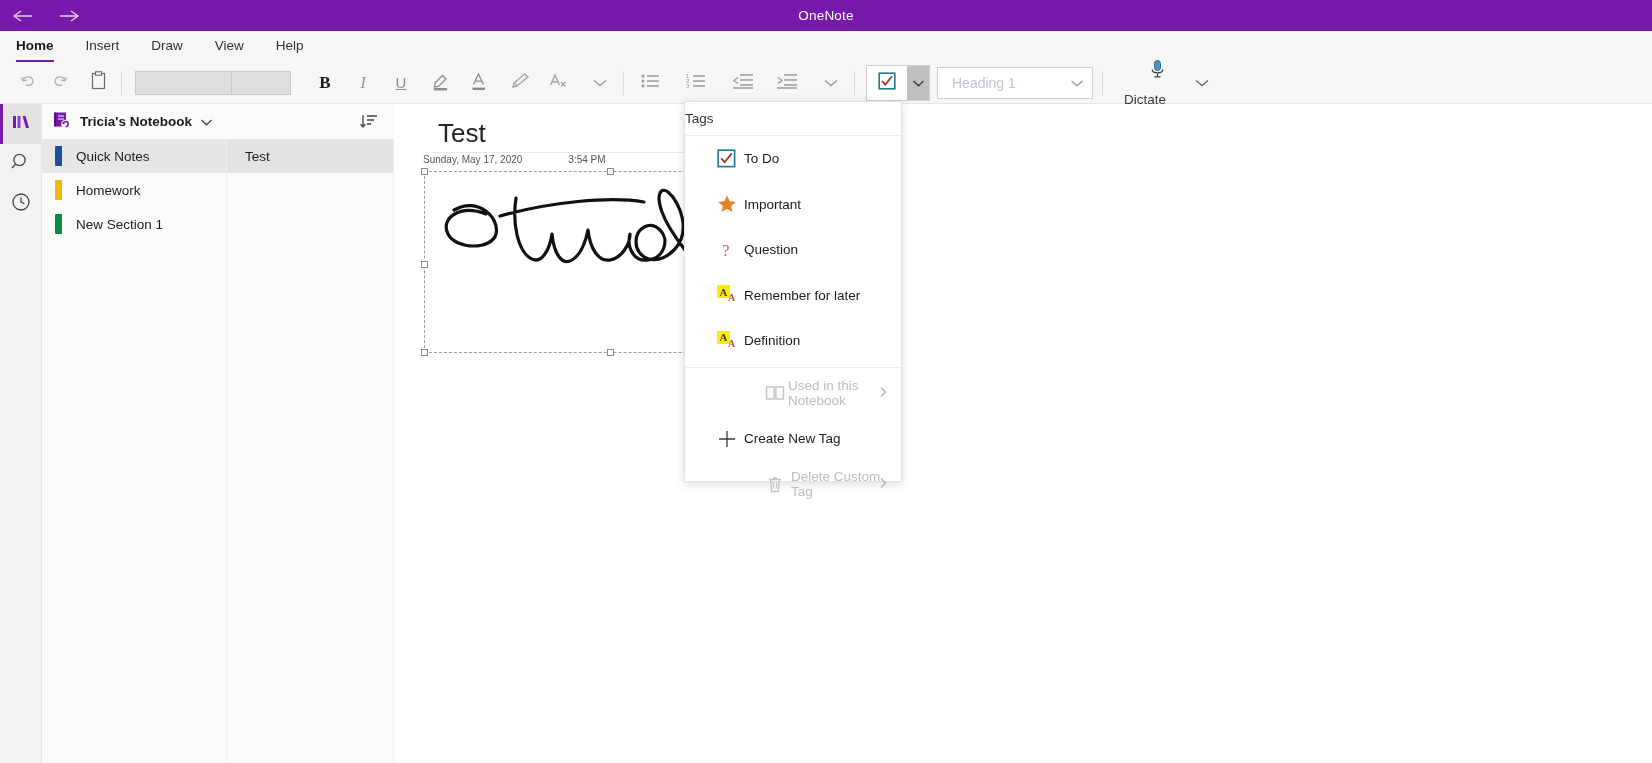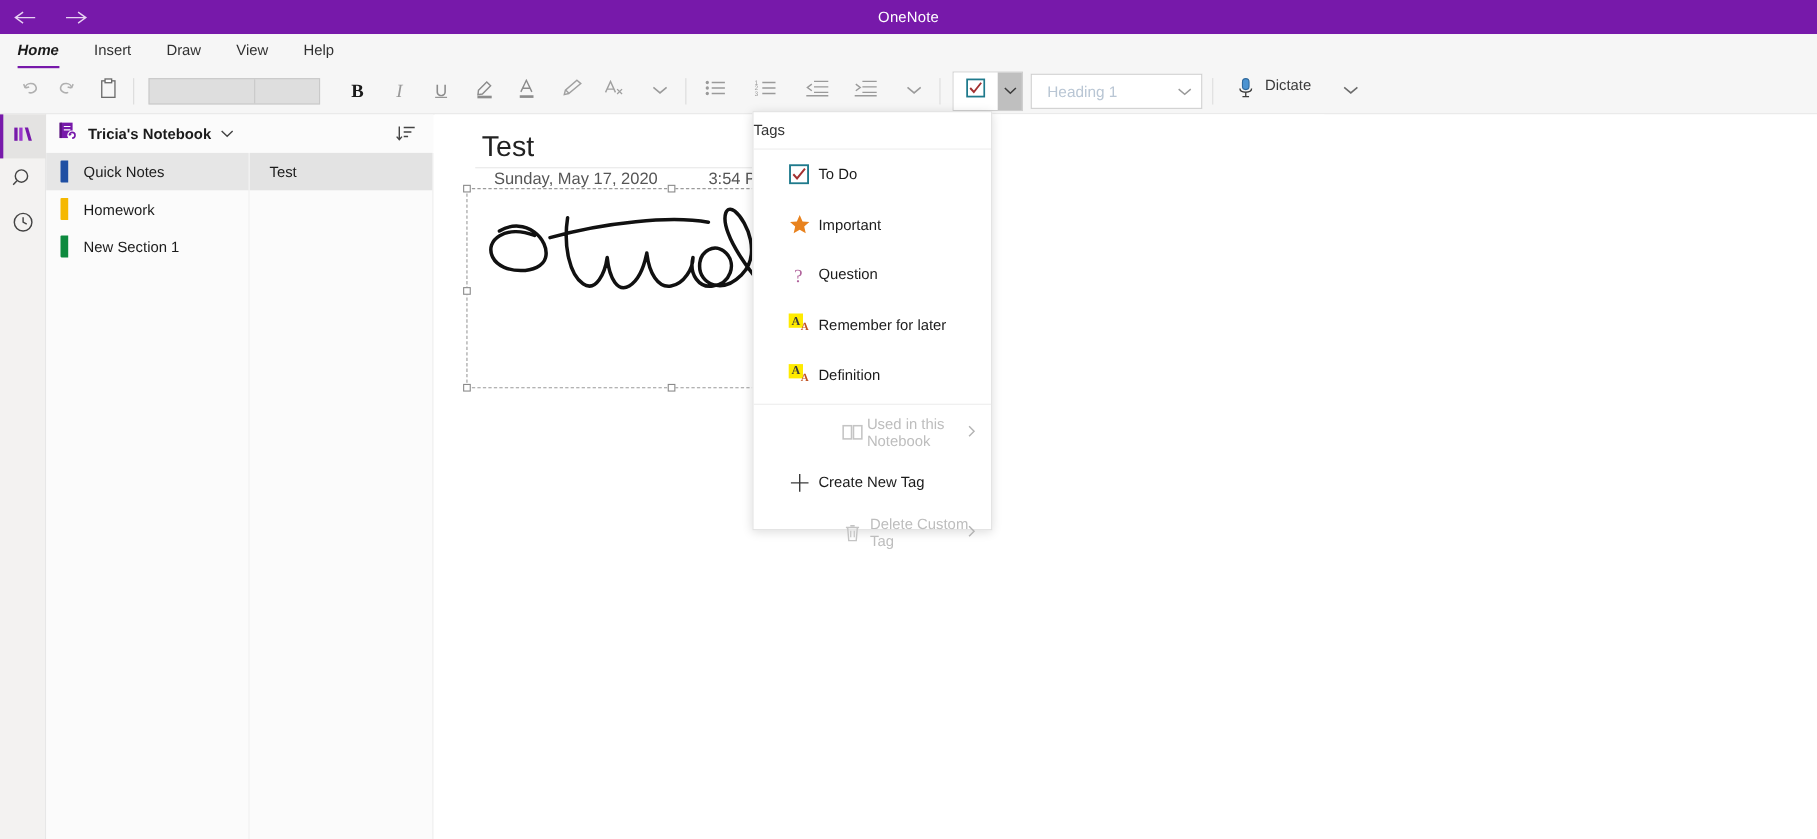--- a/index.html
+++ b/index.html
@@ -30,21 +30,21 @@
   .ribbon {
     position: absolute; top: 31px; left: 0; width: 1652px; height: 73px;
     background: #f6f6f6; border-bottom: 1px solid #e6e6e6;
   }
   .tabs { position: absolute; top: 0; left: 0; height: 30px; display: flex; align-items: flex-end; }
   .tab {
     font-size: 13.5px; color: #313131; padding: 0 0 4px 0; margin: 0 0 0 0;
     position: relative; height: 28px; display: flex; align-items: center;
   }
   .tab-wrap { padding: 0 16px; }
-  .tab.active { color: #1b1b1b; font-weight: bold; font-style: italic; }
+  .tab.active { color: #1b1b1b; font-weight: bold; }
   .tab.active::after {
     content: ""; position: absolute; left: 0; right: 0; bottom: -1px;
     height: 2px; background: #7719aa;
   }
 
   
   .toolbar {
     position: absolute; top: 30px; left: 0; width: 1652px; height: 43px;
     display: flex; align-items: center; padding-left: 8px;
   }
@@ -74,21 +74,21 @@
   }
   .todo-caret {
     width: 22px; height: 34px; display: flex; align-items: center; justify-content: center;
     background: #bfbfbf; color: #333;
   }
   .styledrop {
     width: 156px; height: 32px; border: 1px solid #cfcfcf; background: #ffffff;
     display: flex; align-items: center; justify-content: space-between;
     padding: 0 8px 0 14px; margin-left: 7px; color: #b9c6d4; font-size: 14px;
   }
-  .dictate { display: flex; align-items: flex-start; gap: 9px; margin-left: 14px; }
+  .dictate { display: flex; align-items: flex-end; gap: 9px; margin-left: 14px; flex-direction: column; }
   .dictate-label { font-size: 13.5px; color: #3b3b3b; }
 
   
   .rail {
     position: absolute; top: 104px; left: 0; width: 42px; height: 659px;
     background: #f3f2f1; border-right: 1px solid #e6e6e6;
   }
   .rail-item {
     width: 42px; height: 40px; display: flex; align-items: center; justify-content: center;
     position: relative; color: #444;
@@ -130,21 +130,21 @@
     font-size: 13.5px; color: #1b1b1b;
   }
   .page-item.selected { background: #e3e3e3; }
 
   
   .canvas { position: absolute; top: 104px; left: 395px; width: 1257px; height: 659px; background: #fff; }
   .page-title {
     position: absolute; top: 14px; left: 43px; font-size: 26px; color: #222; font-weight: normal;
   }
   .title-rule { position: absolute; top: 48px; left: 37px; width: 420px; height: 1px; background: #e8e8e8; }
-  .page-datetime { position: absolute; top: 50px; left: 54px; display: flex; gap: 46px; font-size: 15px; color: #555; justify-content: space-between; }
+  .page-datetime { position: absolute; top: 50px; left: 28px; display: flex; gap: 46px; font-size: 10px; color: #555; justify-content: space-between; }
 
   .ink-box {
     position: absolute; top: 67px; left: 29px; width: 472px; height: 182px;
     border: 1px dashed #9b9b9b;
   }
   .handle {
     position: absolute; width: 7px; height: 7px; background: #fff; border: 1px solid #8a8a8a;
   }
 
   

